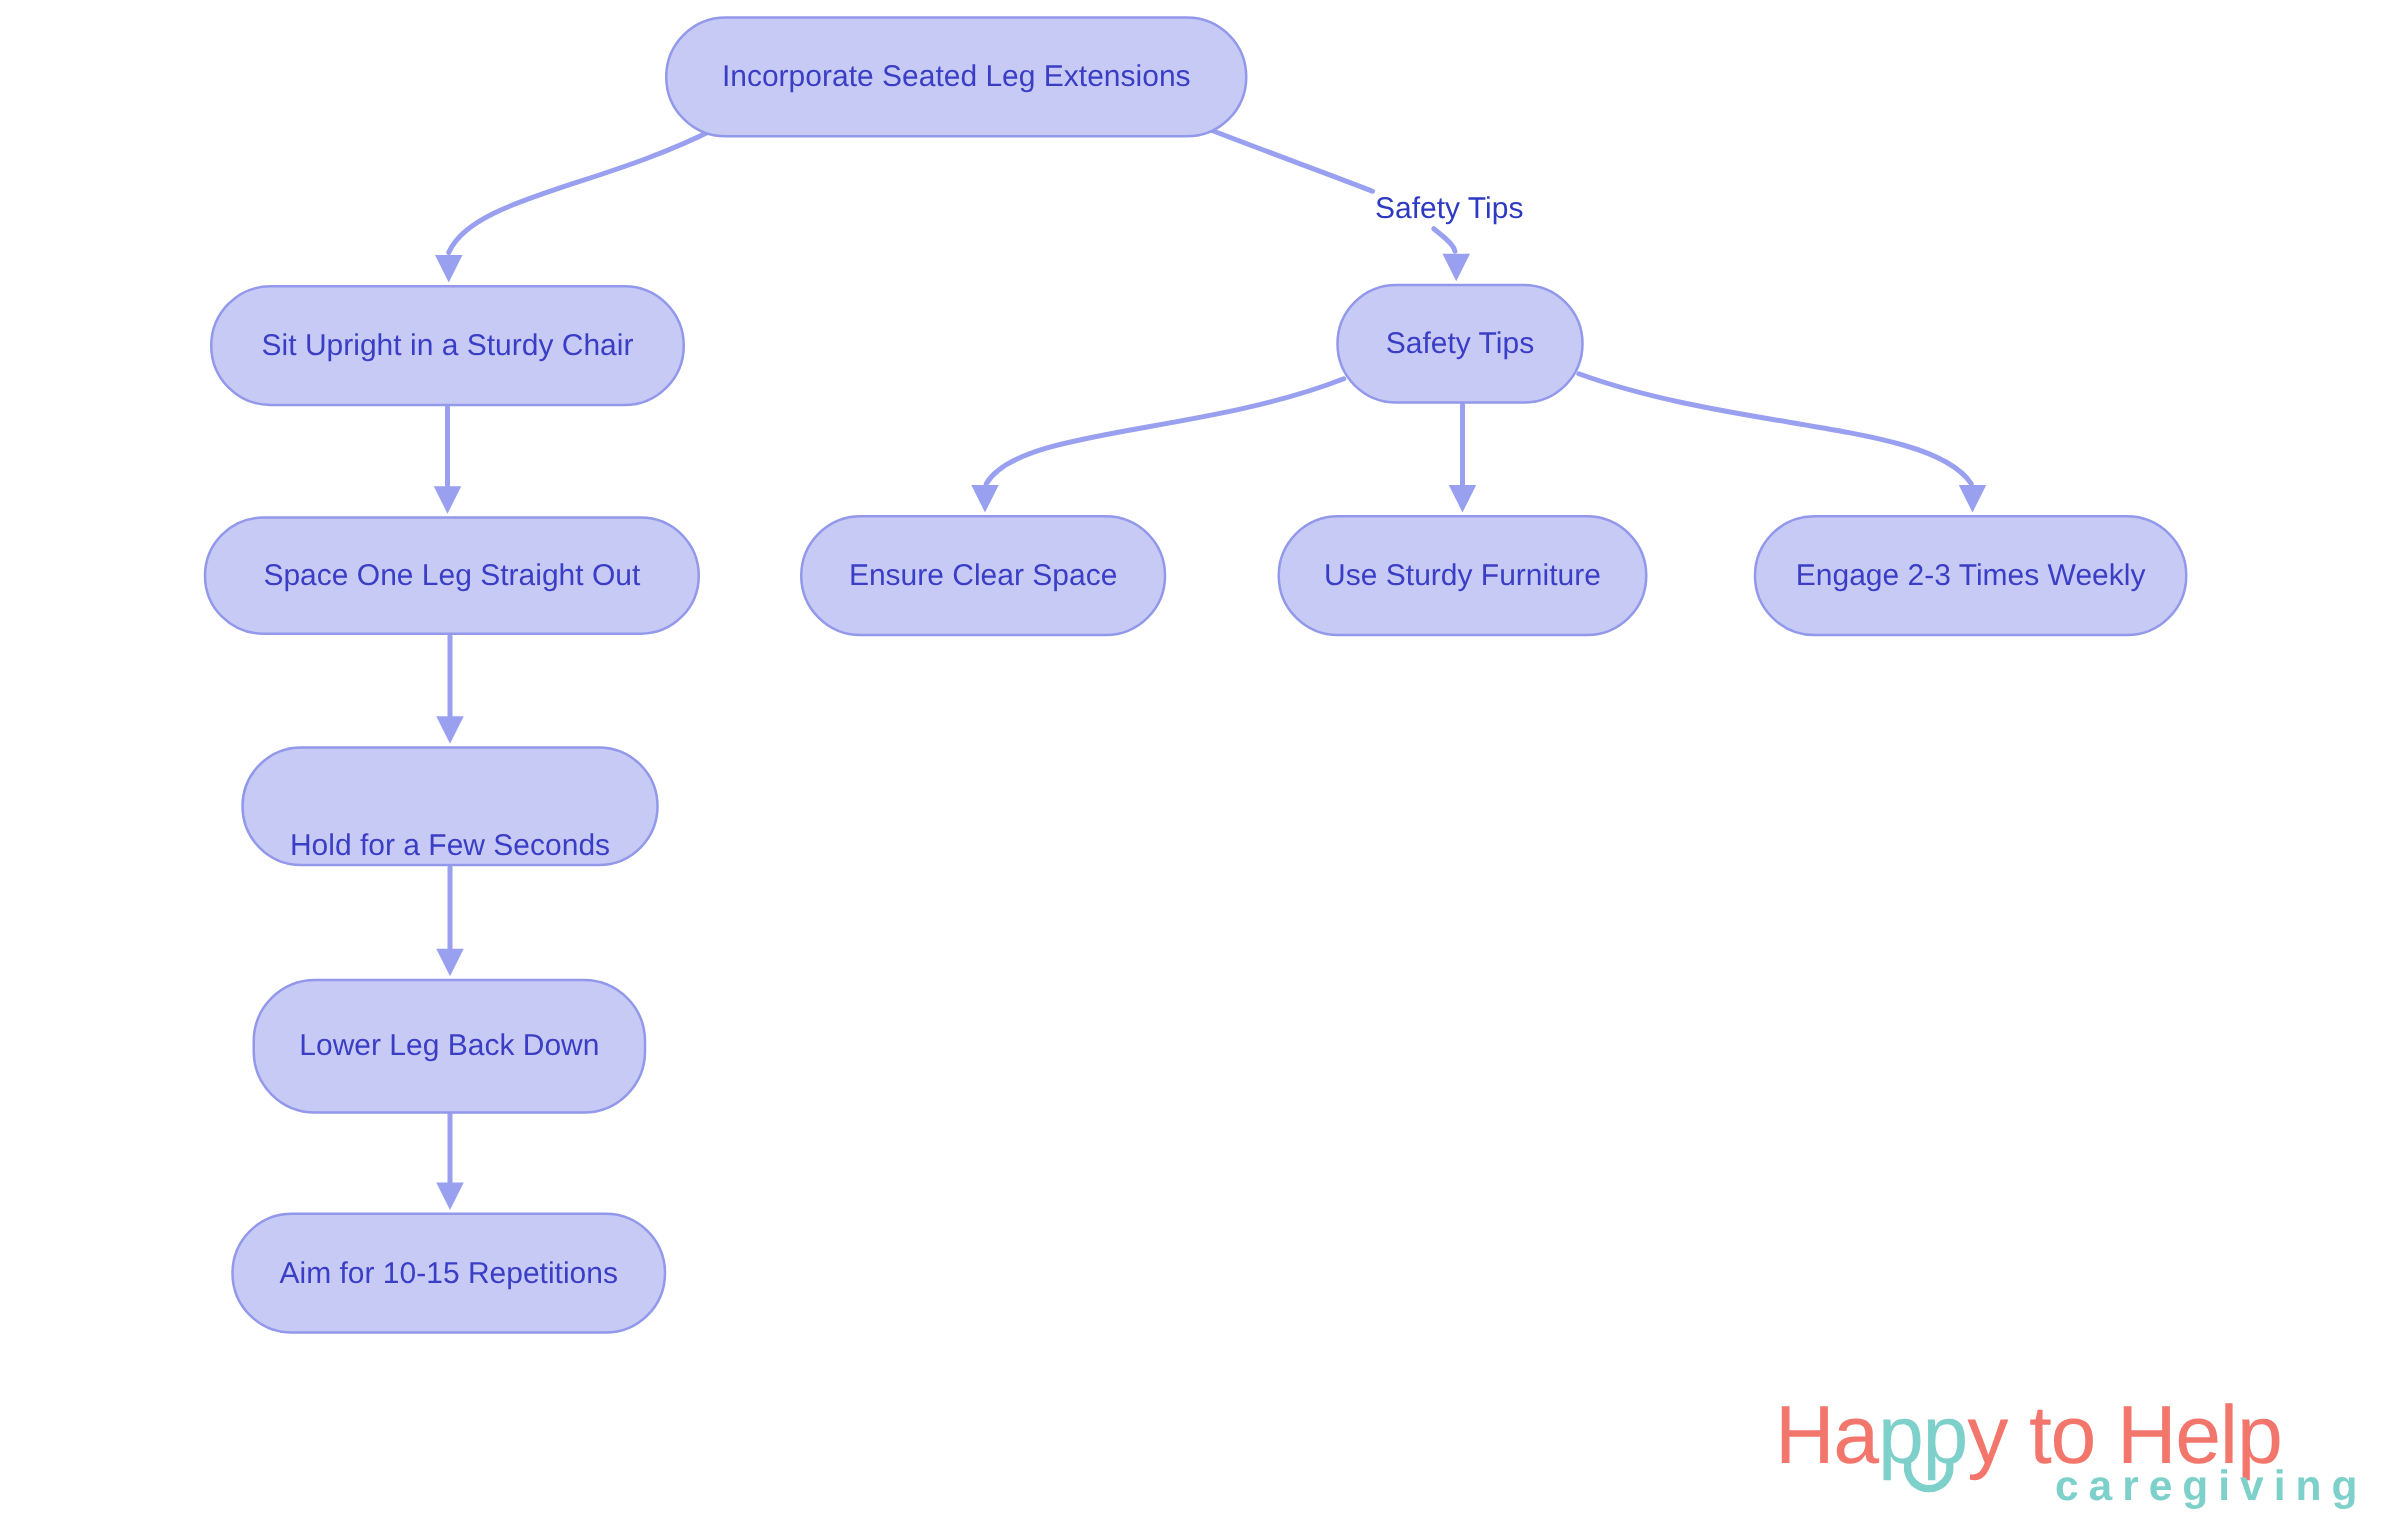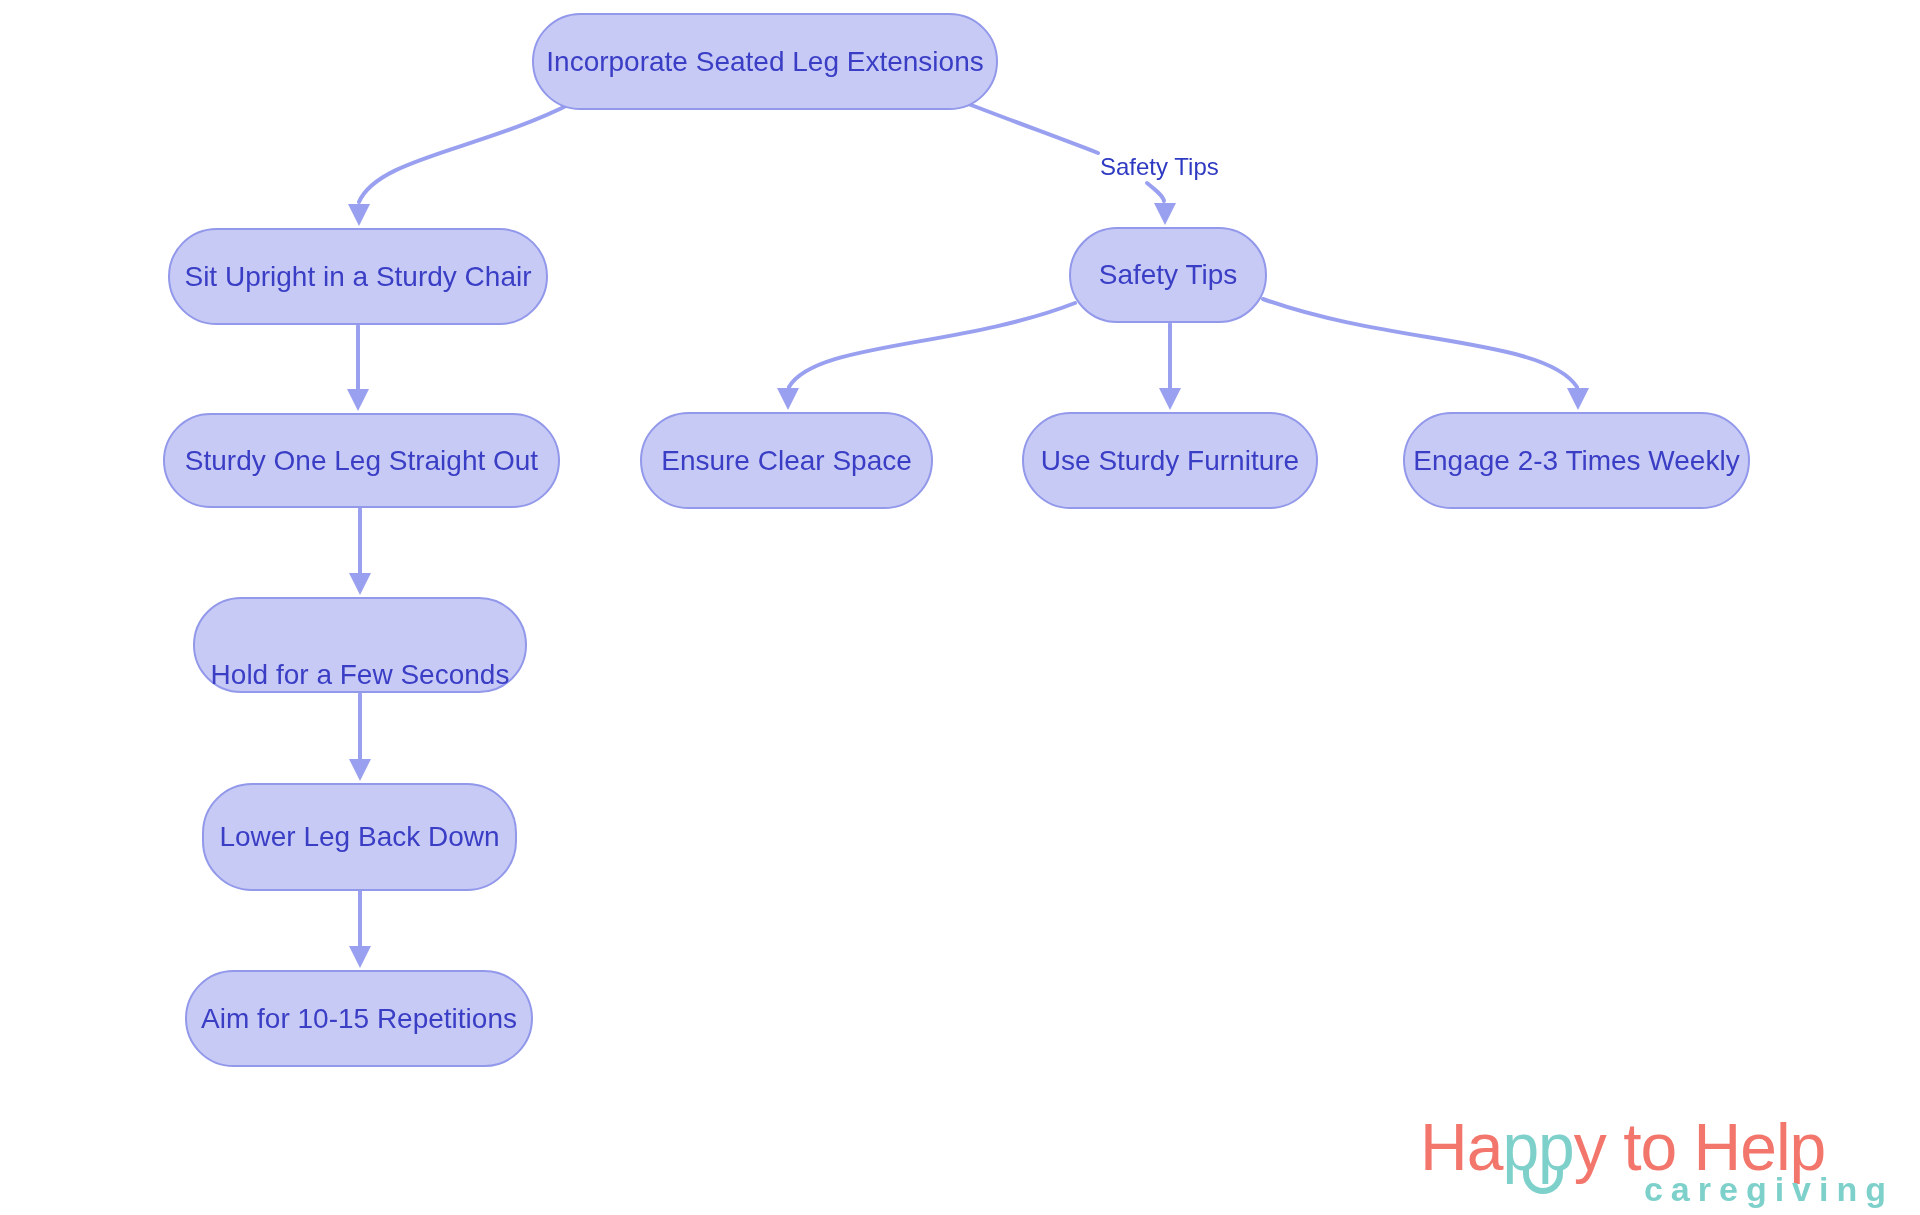--- a/index.html
+++ b/index.html
@@ -12,21 +12,21 @@
   }
   #edges{position:absolute;left:0;top:0;width:1920px;height:1215px;}
   .node{
     position:absolute;
     background:#c8caf6;
     border:2px solid #9298ea;
     border-radius:50px;
     box-sizing:border-box;
     display:flex;align-items:center;justify-content:center;
     color:#3a3ec5;
-    font-size:28px;
+    font-size:24px;
     text-align:center;
     white-space:nowrap;
   }
   .edge-label{
     position:absolute;
     color:#2e3ac1;
     font-size:24px;
     white-space:nowrap;
   }
   
@@ -90,21 +90,21 @@
 
   <div class="node" style="left:168px;top:228px;width:380px;height:97px;">
     <span>Sit Upright in a Sturdy Chair</span>
   </div>
 
   <div class="node" style="left:1069px;top:227px;width:198px;height:96px;">
     <span>Safety Tips</span>
   </div>
 
   <div class="node" style="left:163px;top:413px;width:397px;height:95px;">
-    <span>Sturdy One Leg Straight Out</span>
+    <span>Space One Leg Straight Out</span>
   </div>
 
   <div class="node" style="left:640px;top:412px;width:293px;height:97px;">
     <span>Ensure Clear Space</span>
   </div>
 
   <div class="node" style="left:1022px;top:412px;width:296px;height:97px;">
     <span>Use Sturdy Furniture</span>
   </div>
 

